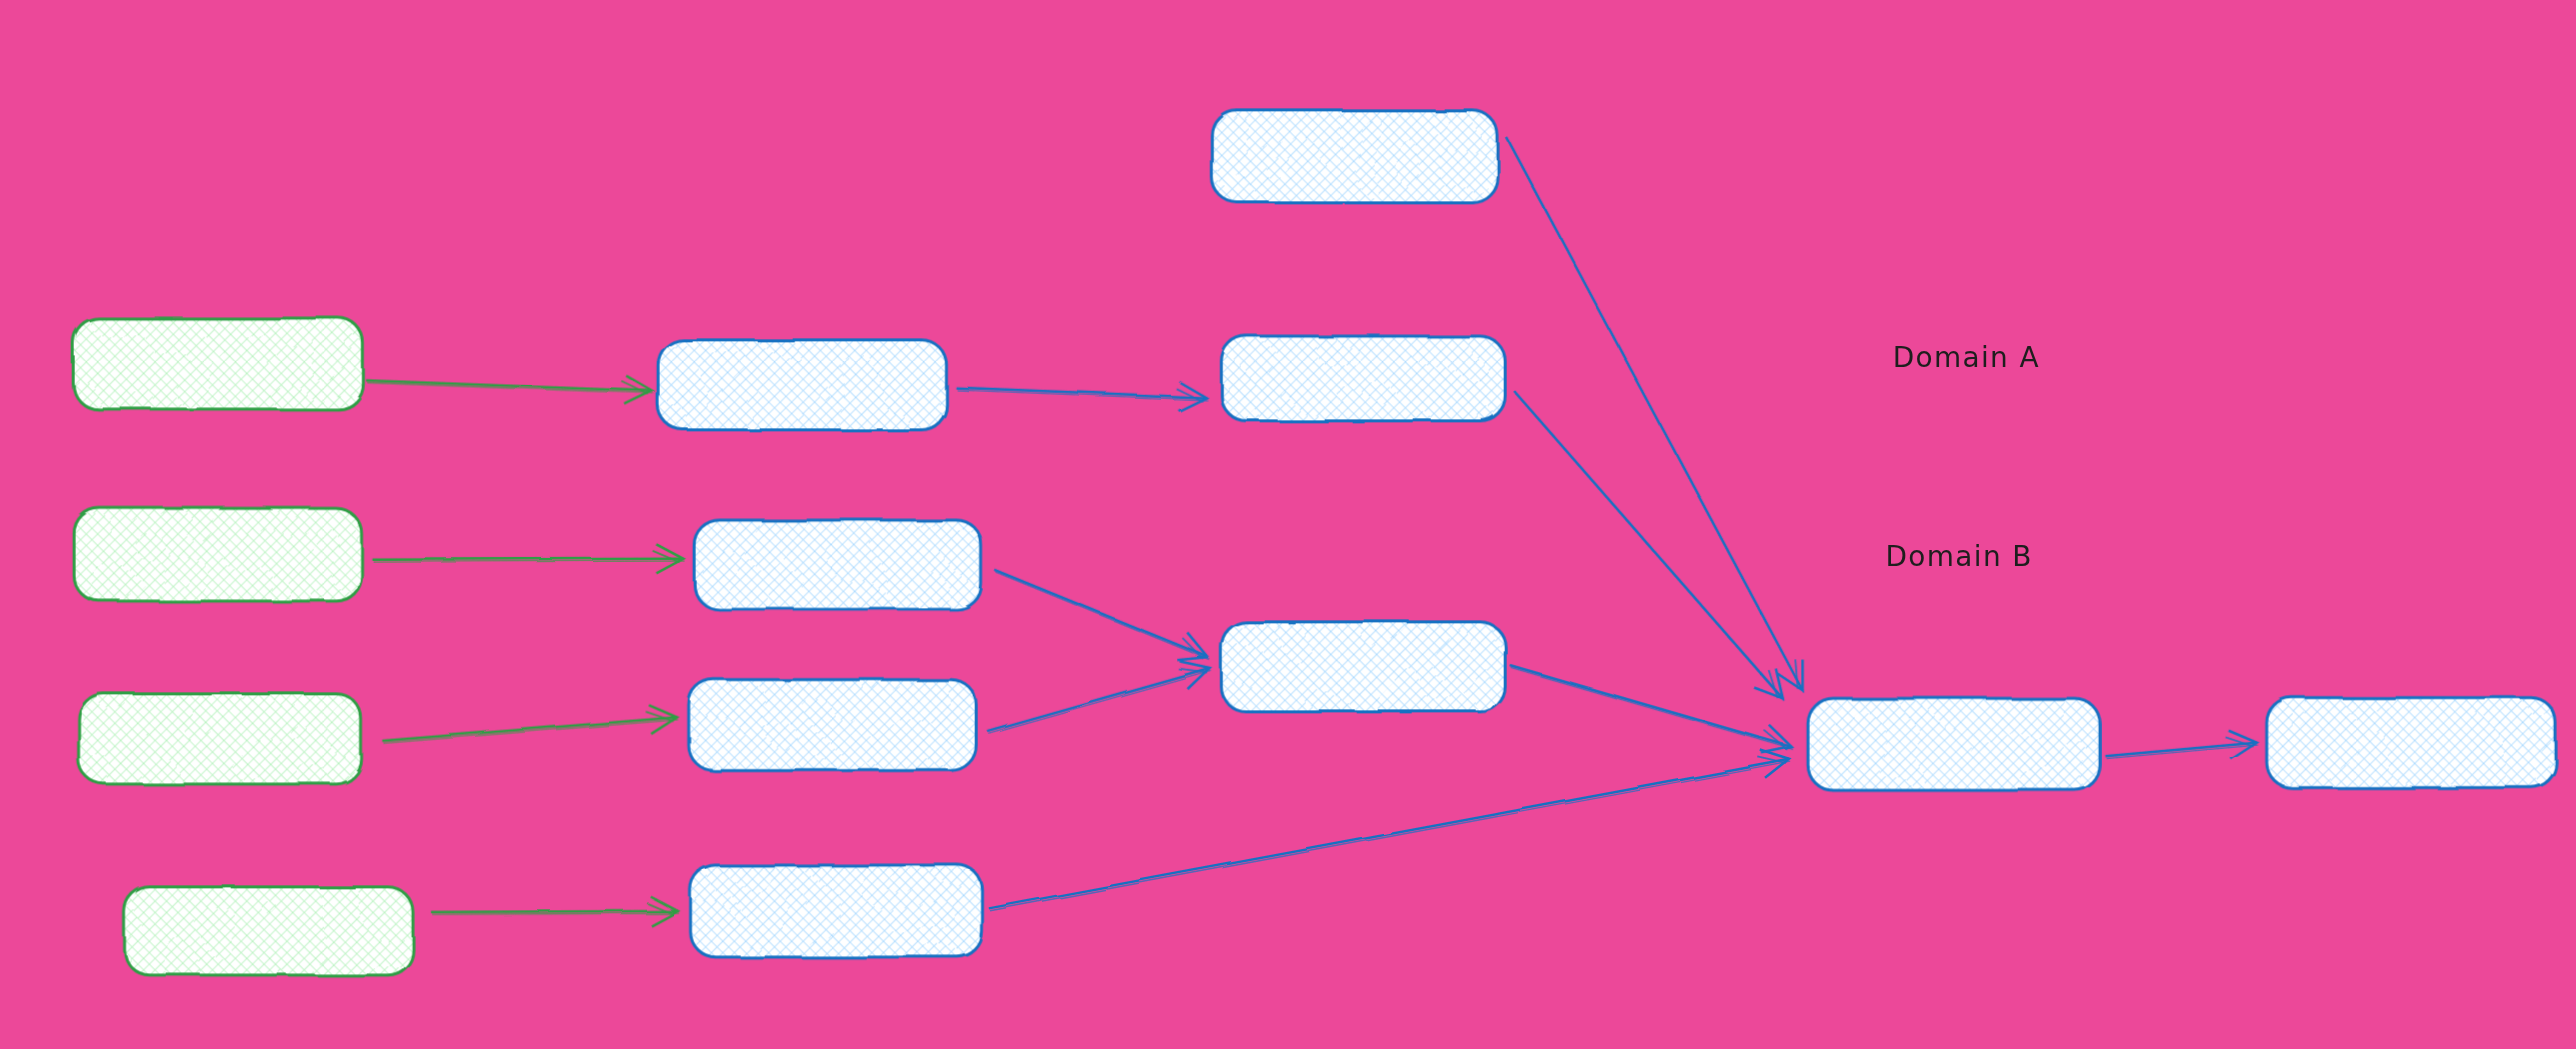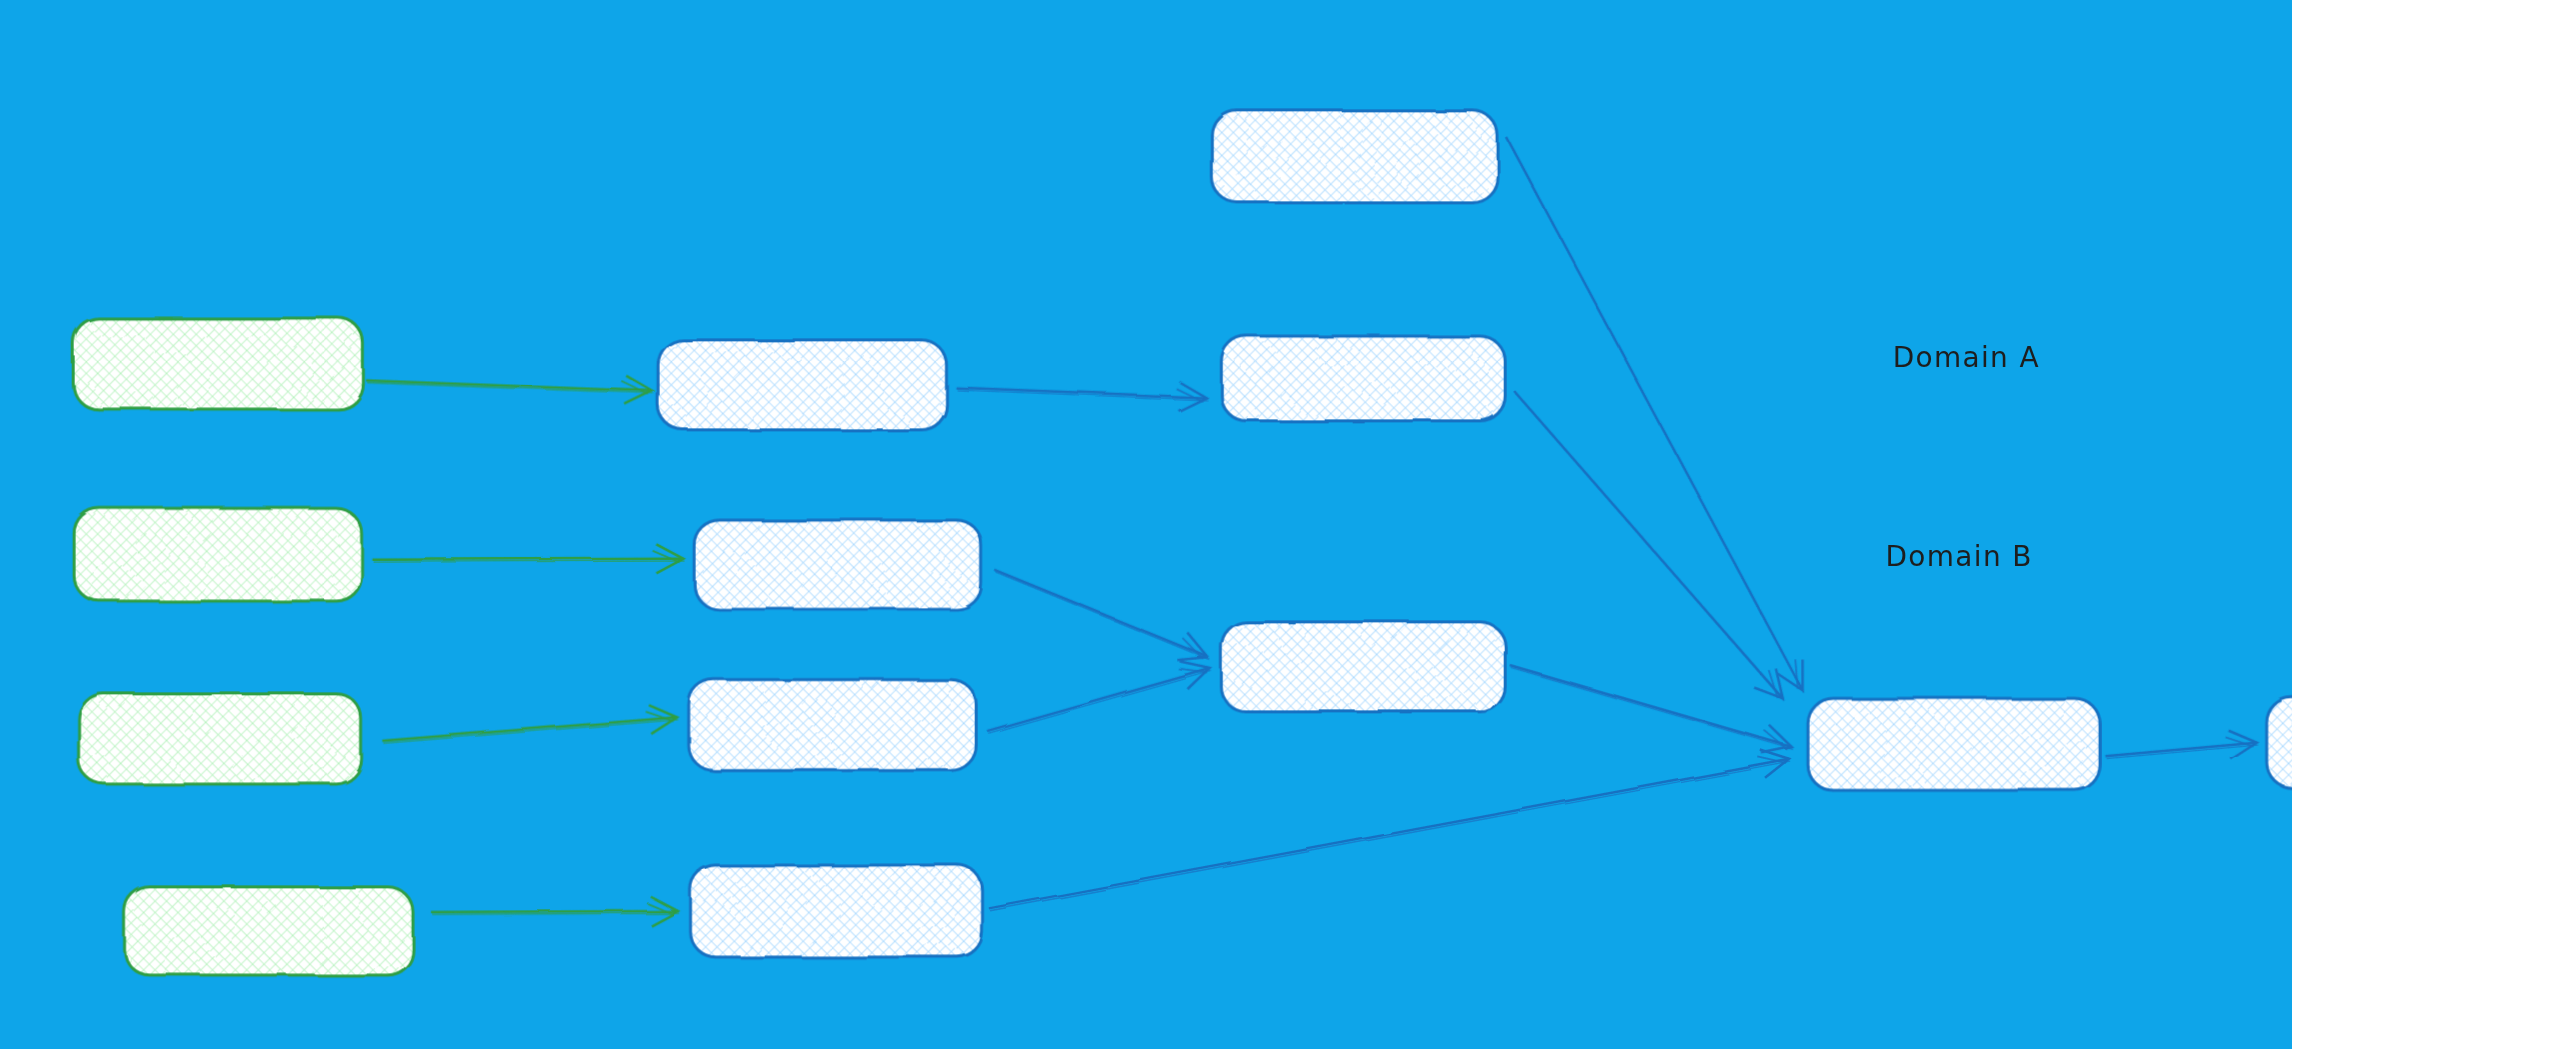--- a/index.html
+++ b/index.html
@@ -2,23 +2,23 @@
 <html style="font-size:14.4px"><head>
 <meta charset="utf-8">
 <style>
   html, body {
     margin: 0; padding: 0;
     background: #ffffff;
     font-family: "DejaVu Sans", sans-serif;
   }
   .canvas {
     position: relative;
-    width: 2292px;
+    width: 2576px;
     height: 1049px;
-    background: #0ea5e9;
+    background: #ec4899;
     overflow: hidden;
   }
   svg { display: block; }
   .domain-label {
     font-family: "DejaVu Sans", sans-serif;
     font-size: 31px;
     letter-spacing: 1.5px;
     fill: #1e1e1e;
   }
 </style>

